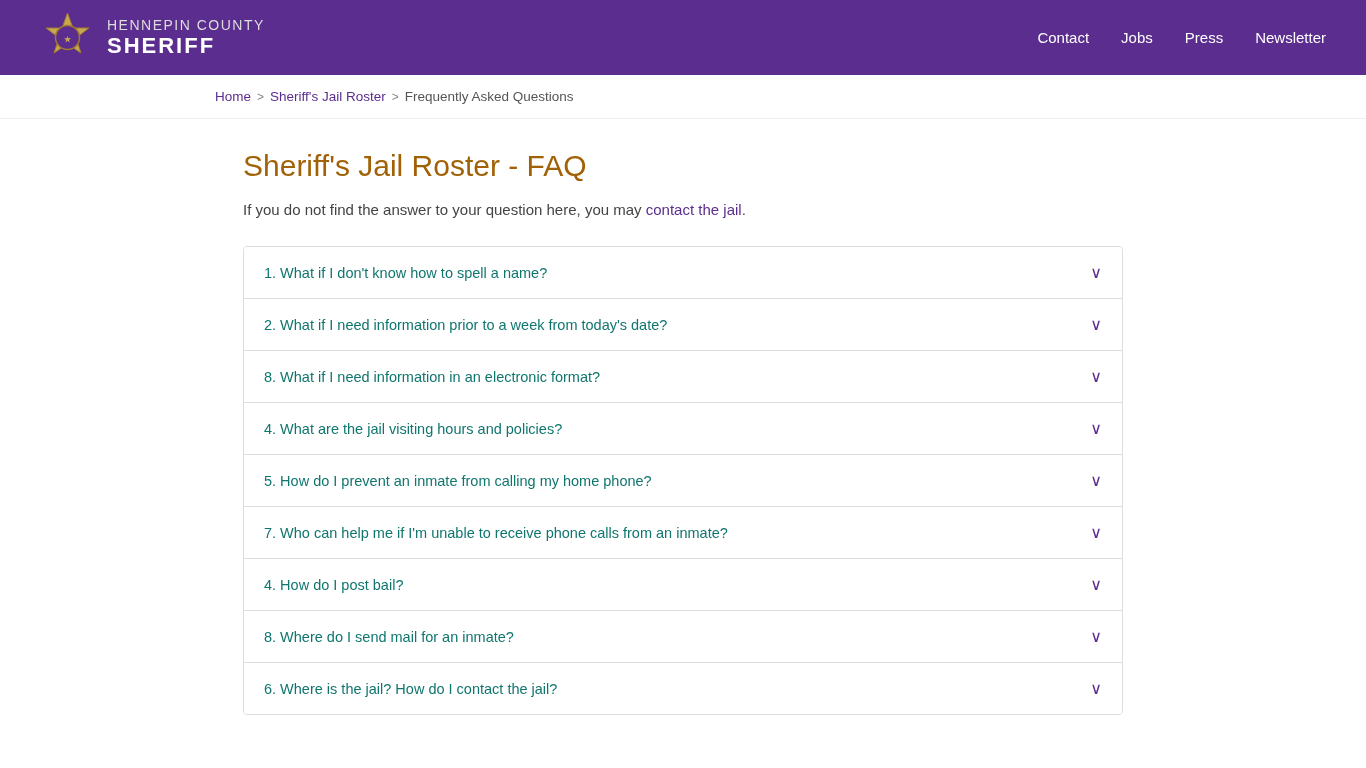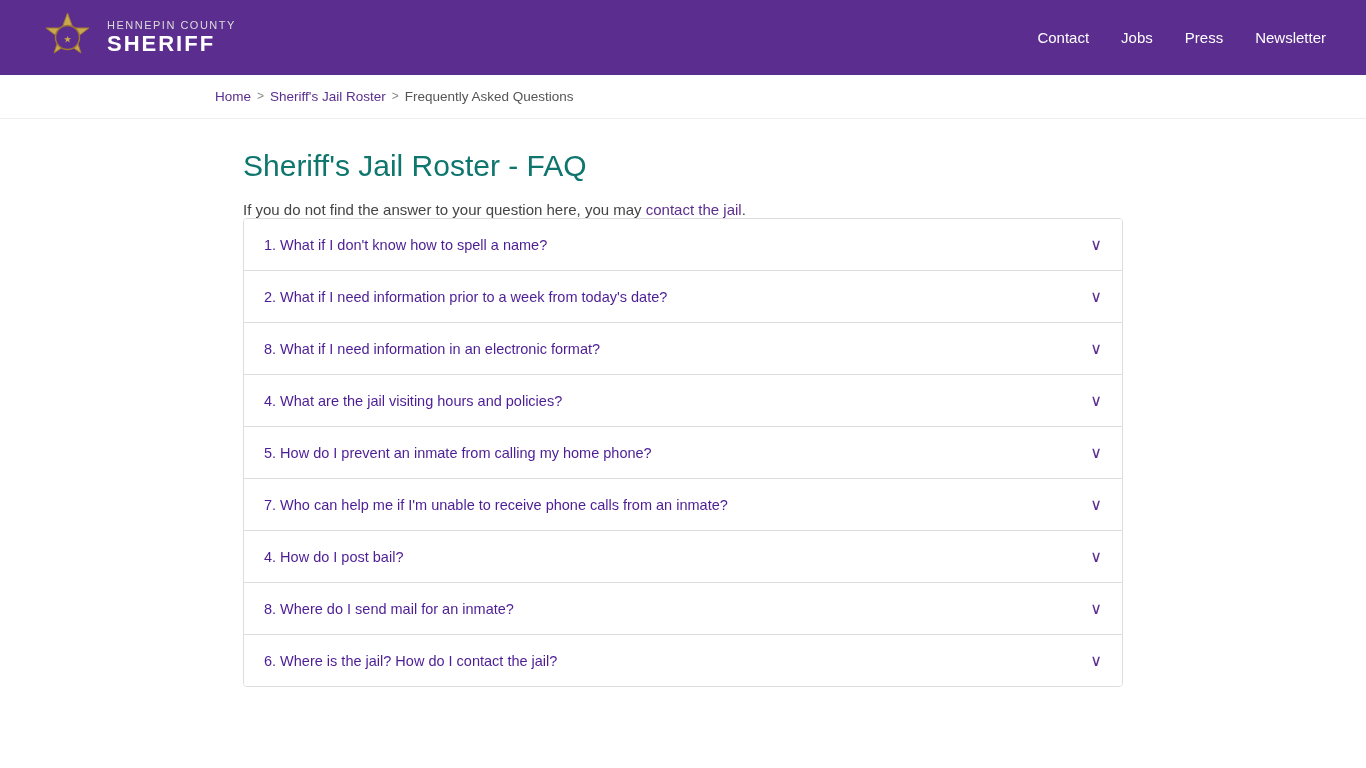--- a/index.html
+++ b/index.html
@@ -23,21 +23,21 @@
     .badge-icon {
       width: 55px;
       height: 55px;
     }
     .logo-text {
       display: flex;
       flex-direction: column;
     }
     .logo-hennepin {
       color: #ddd;
-      font-size: 11px;
+      font-size: 14px;
       letter-spacing: 1.5px;
       text-transform: uppercase;
     }
     .logo-sheriff {
       color: #fff;
       font-size: 22px;
       font-weight: bold;
       letter-spacing: 2px;
       text-transform: uppercase;
     }
@@ -51,44 +51,46 @@
       text-decoration: none;
       font-size: 15px;
     }
 
     
     .breadcrumb {
       padding: 14px 215px;
       font-size: 13.5px;
       color: #555;
       display: flex;
+      align-items: center;
       gap: 6px;
       border-bottom: 1px solid #eee;
     }
     .breadcrumb a {
       color: #5b2d8e;
       text-decoration: none;
     }
     .breadcrumb-sep { color: #888; font-size: 12px; }
 
     
     .main {
       max-width: 960px;
       margin: 0 auto;
       padding: 30px 40px 60px;
     }
     .page-title {
       font-size: 30px;
       font-weight: normal;
-      color: #0f766e;
+      color: #a16207;
       margin-bottom: 18px;
     }
     .intro-text {
       font-size: 15px;
       color: #444;
+      margin-bottom: 28px;
     }
     .intro-text a {
       color: #5b2d8e;
       text-decoration: none;
     }
 
     
     .faq-list {
       border: 1px solid #ddd;
       border-radius: 4px;
@@ -102,21 +104,21 @@
     .faq-question {
       display: flex;
       align-items: center;
       justify-content: space-between;
       padding: 16px 20px;
       cursor: pointer;
       user-select: none;
     }
     .faq-question-text {
       font-size: 14.5px;
-      color: #4c1d95;
+      color: #0f766e;
     }
     .chevron-icon {
       color: #5b2d8e;
       font-size: 16px;
       flex-shrink: 0;
       margin-left: 12px;
     }
   </style>
 </head>
 <body>

